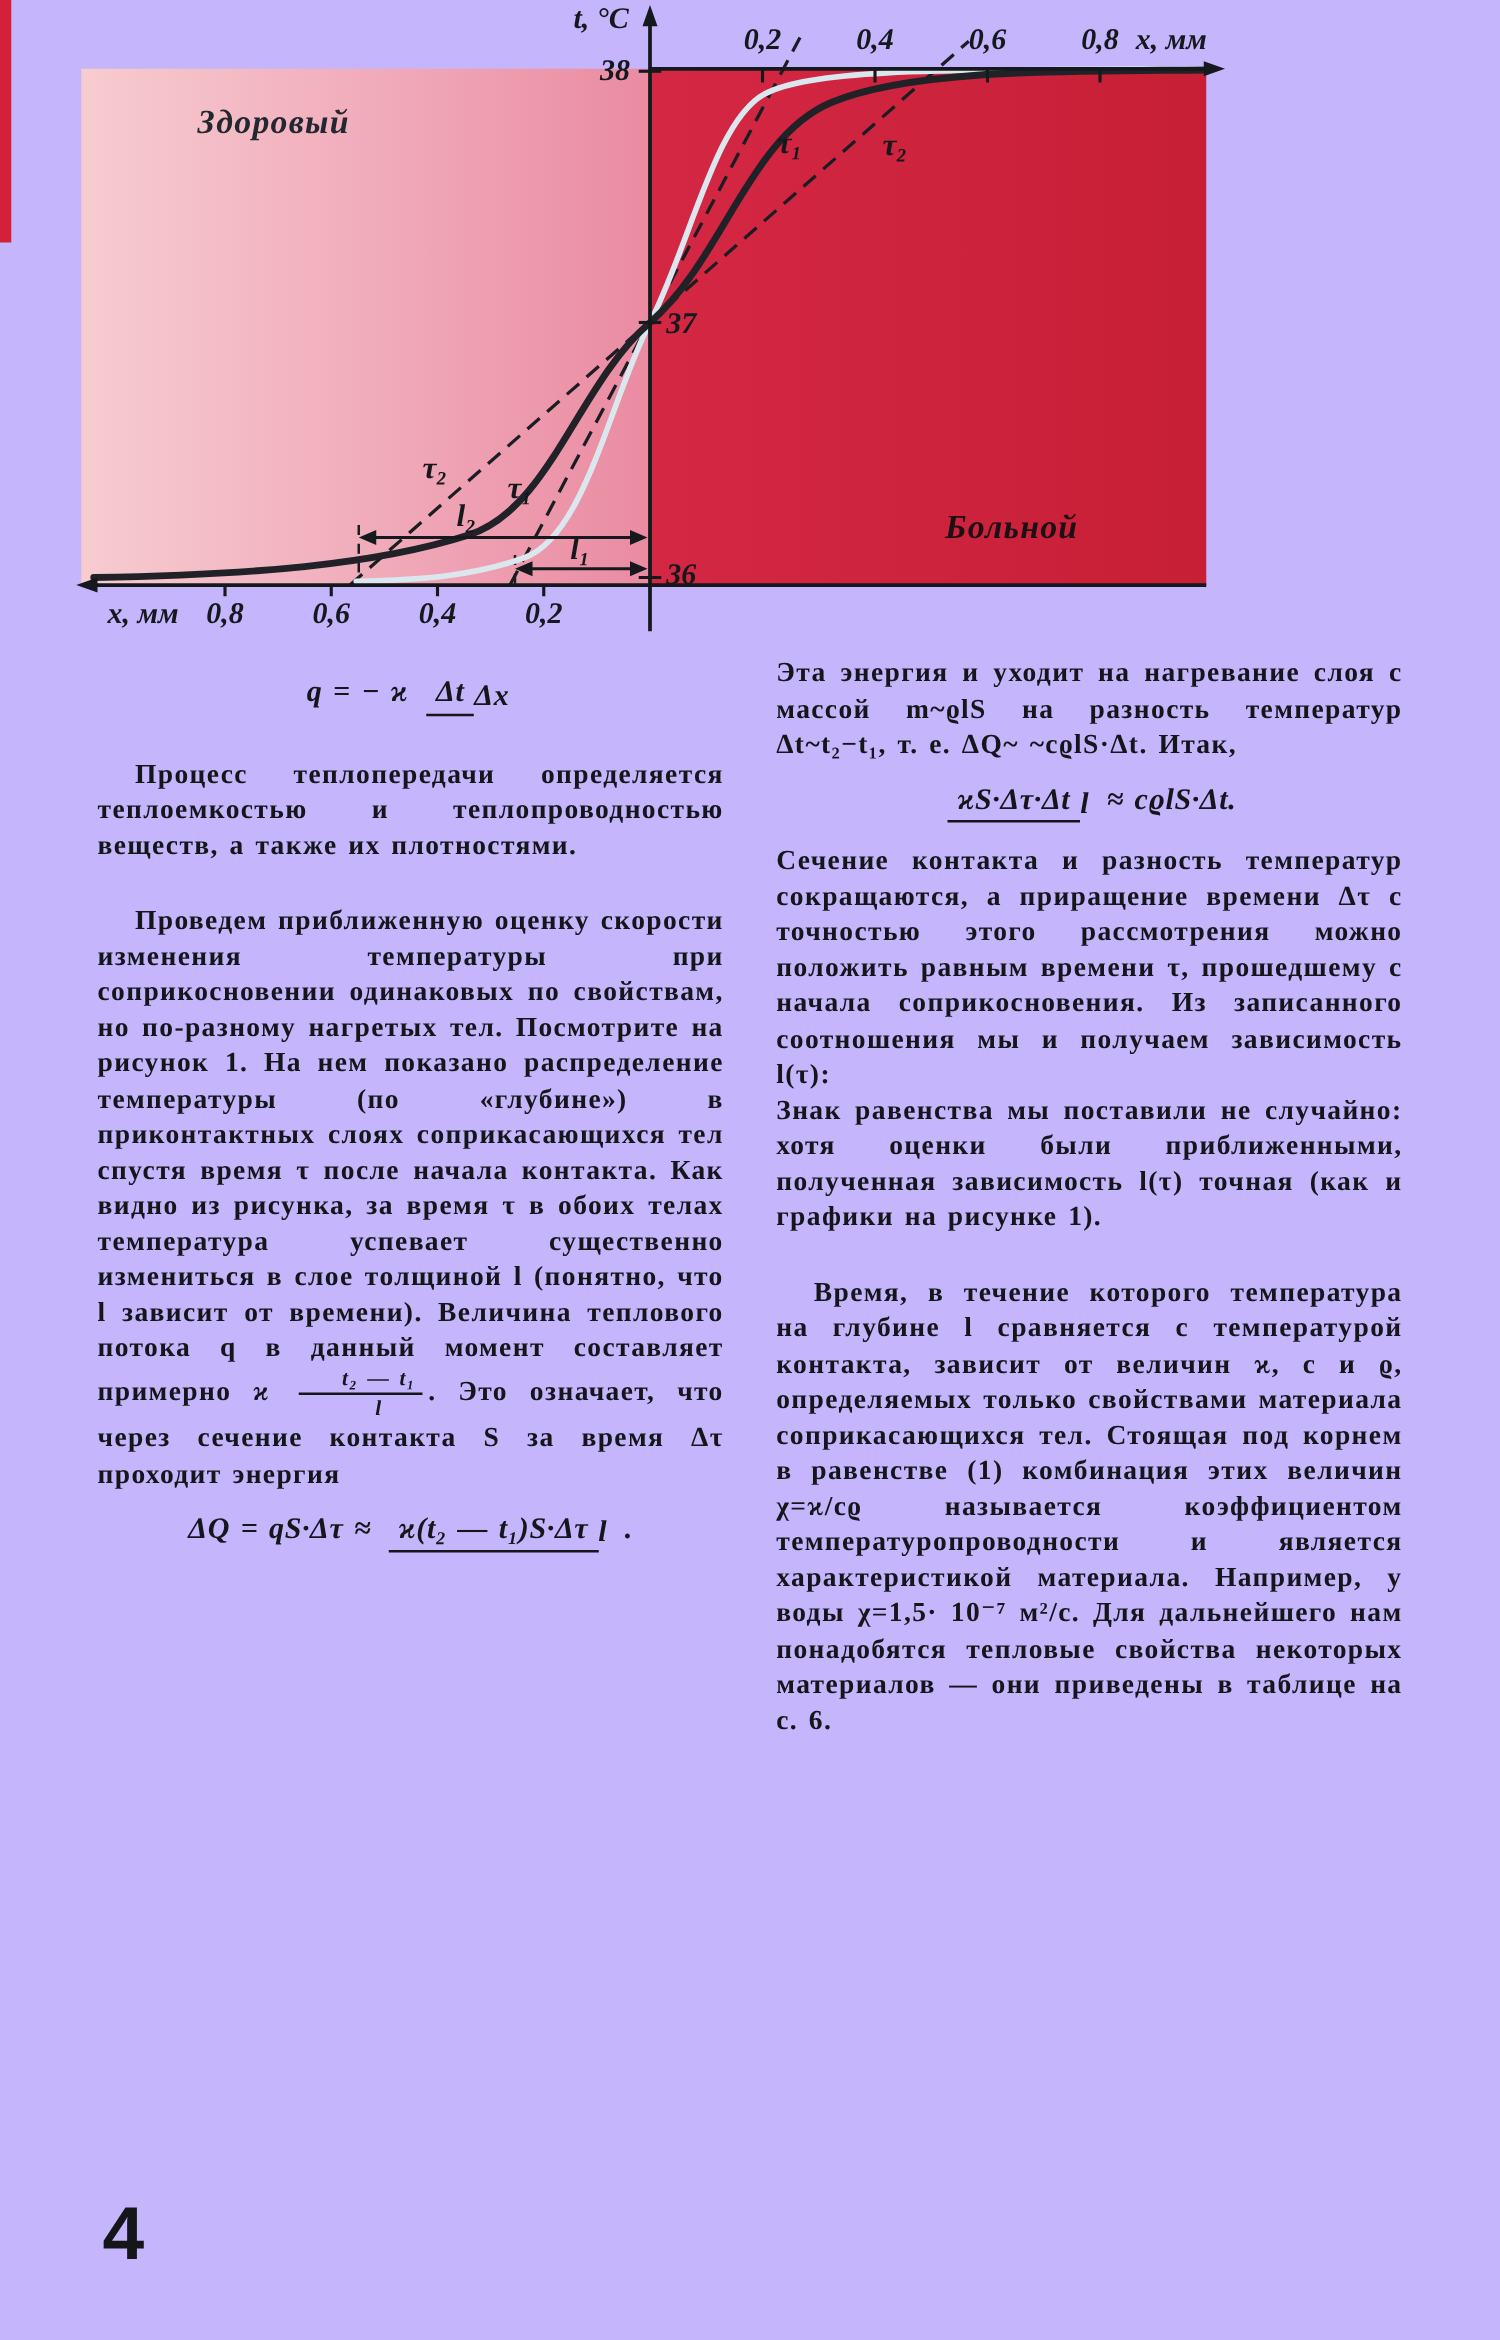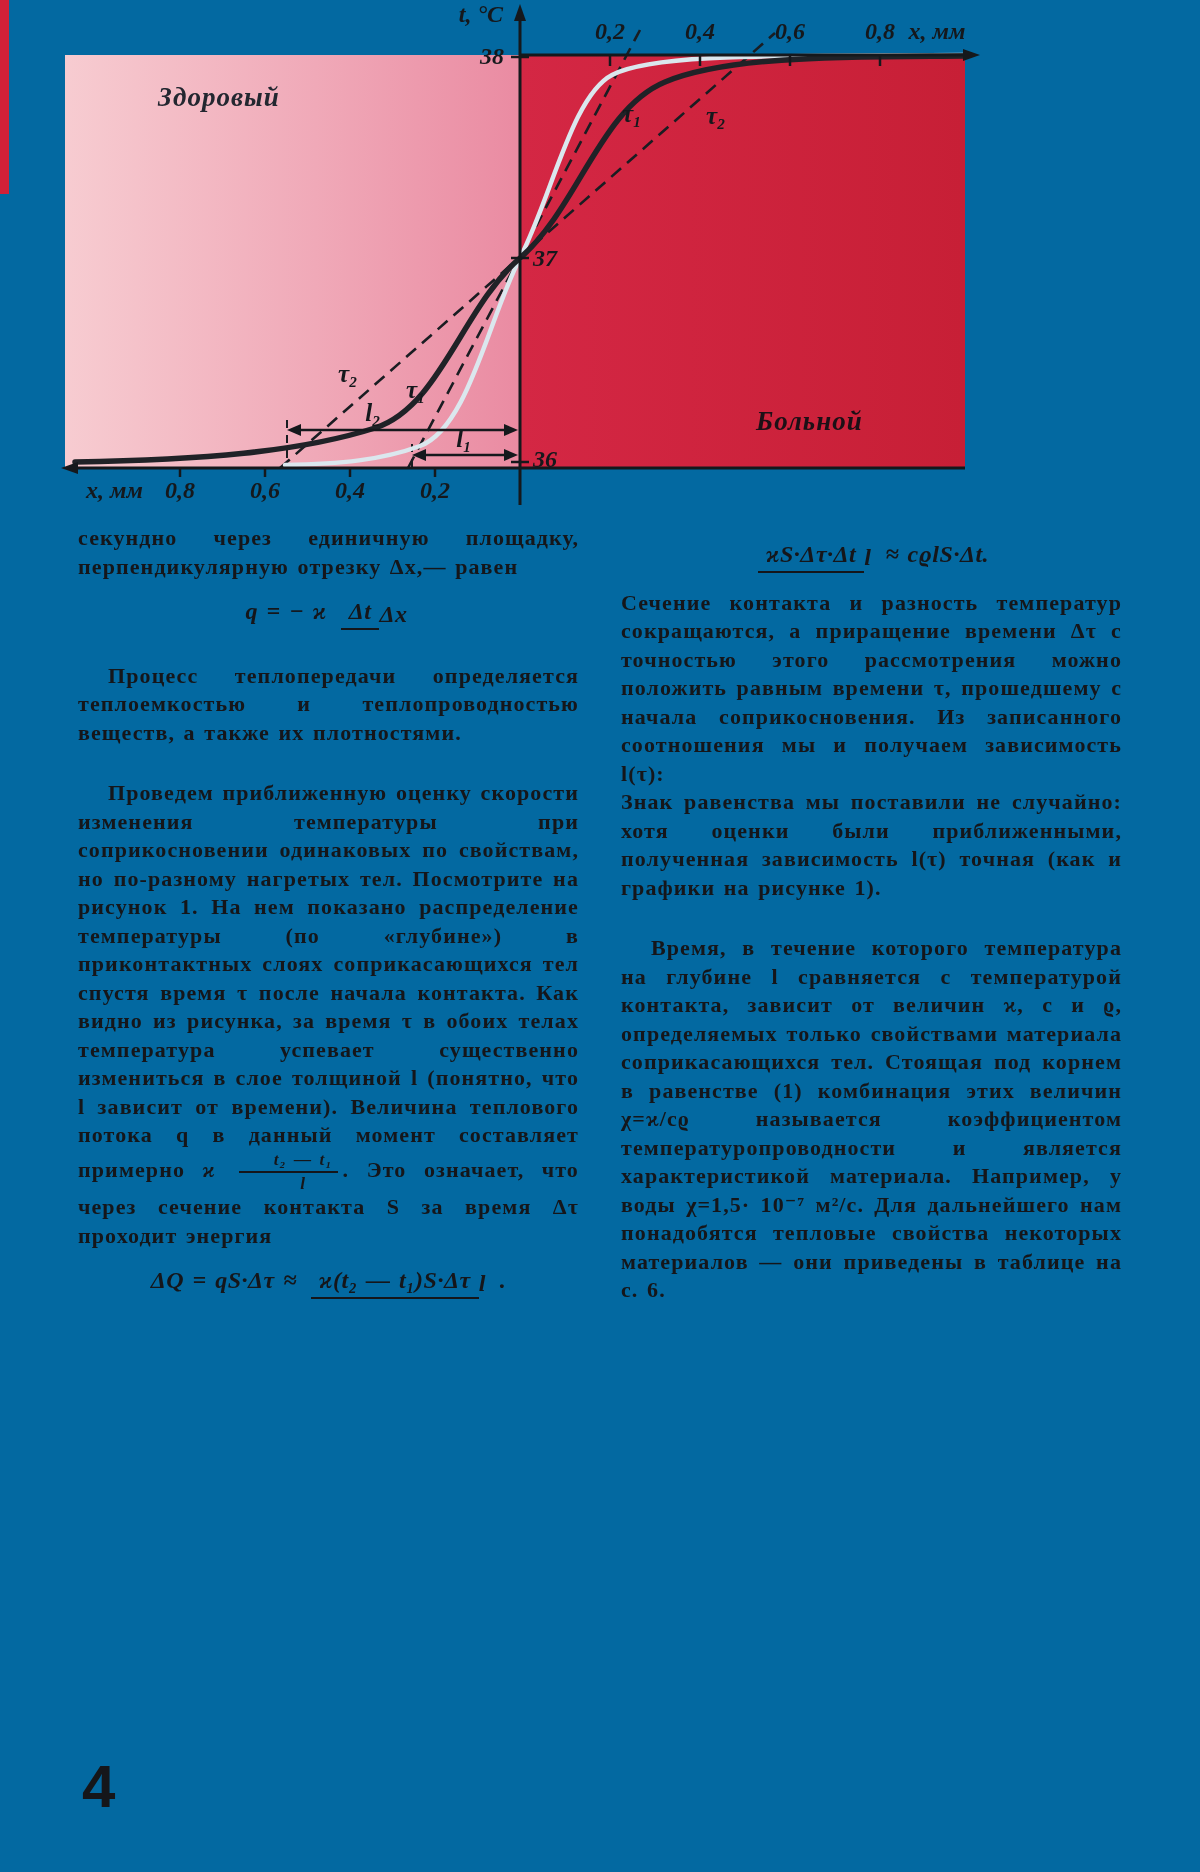--- a/index.html
+++ b/index.html
@@ -1,21 +1,21 @@
 <!DOCTYPE html>
 <html><head>
 <meta charset="utf-8">
 <style>
   html,body{margin:0;padding:0;}
   body{background:#e9e6df;}
   .page{
     position:relative;
     width:1200px;height:1872px;
     margin:0 auto;
-    background:#0369a1;
+    background:#c4b5fd;
     overflow:hidden;
     font-family:"Liberation Serif","DejaVu Serif","DejaVu Sans",serif;
     color:#15161a;
   }
   .left-bleed{
     position:absolute;left:0;top:0;width:9px;height:194px;
     background:#d22138;
   }
   .figwrap{margin:0;padding:0;}
   .figsvg{display:block;}
@@ -161,21 +161,20 @@
 
       <text class="region-lab" x="158" y="106">Здоровый</text>
       <text class="region-lab on-red" x="756" y="430">Больной</text>
     </svg>
   </figure>
 
 
   <div class="cols">
 
     <div class="col">
-      <p>секундно через единичную площадку, перпендикулярную отрезку Δx,— равен</p>
 
       <div class="formula">
         <span>q = − ϰ</span>
         <span class="frac">
           <span class="num">Δt</span>
           <span class="den">Δx</span>
         </span>
       </div>
 
       <p class="indent">Процесс теплопередачи определяется теплоемкостью и теплопроводностью веществ, а также их плотностями.</p>
@@ -193,20 +192,21 @@
         <span>ΔQ = qS·Δτ ≈</span>
         <span class="frac">
           <span class="num">ϰ(t₂ — t₁)S·Δτ</span>
           <span class="den">l</span>
         </span>
         <span>.</span>
       </div>
     </div>
 
     <div class="col">
+      <p>Эта энергия и уходит на нагревание слоя с массой m~ϱlS на разность температур Δt~t₂−t₁, т. е. ΔQ~ ~cϱlS·Δt. Итак,</p>
 
       <div class="formula">
         <span class="frac">
           <span class="num">ϰS·Δτ·Δt</span>
           <span class="den">l</span>
         </span>
         <span>≈ cϱlS·Δt.</span>
       </div>
 
       <p>Сечение контакта и разность температур сокращаются, а приращение времени Δτ с точностью этого рассмотрения можно положить равным времени τ, прошедшему с начала соприкосновения. Из записанного соотношения мы и получаем зависимость l(τ):</p>

